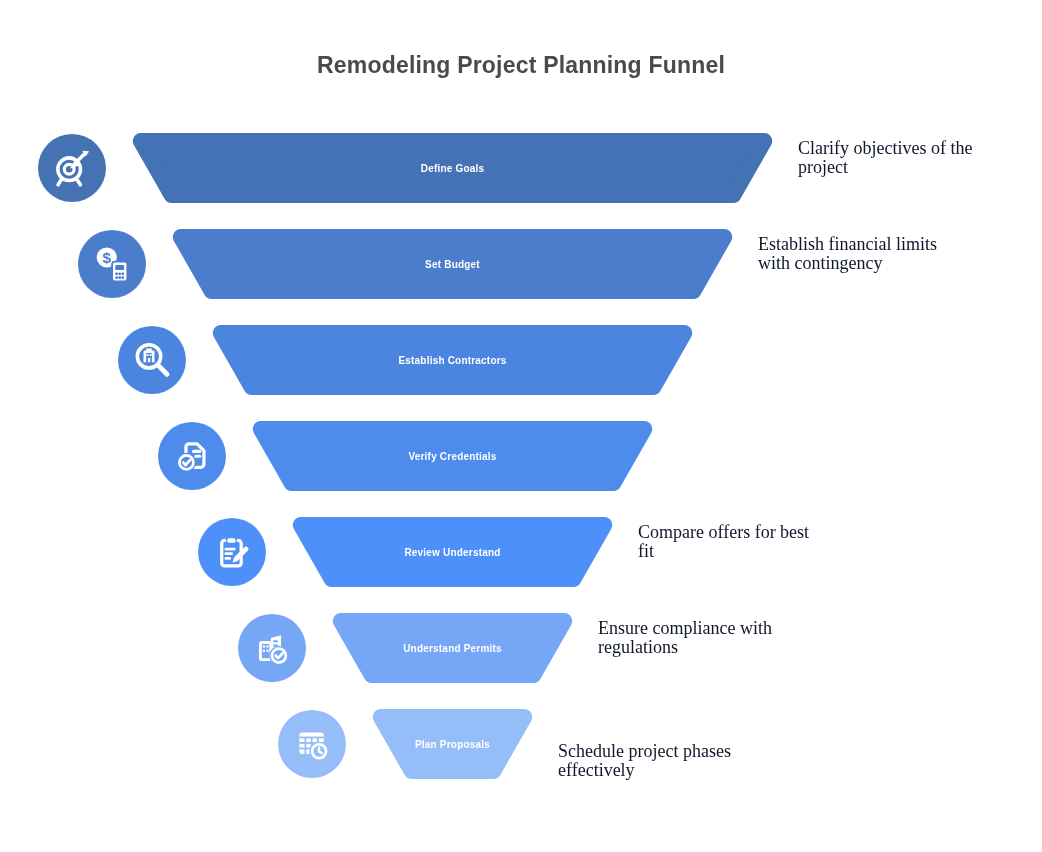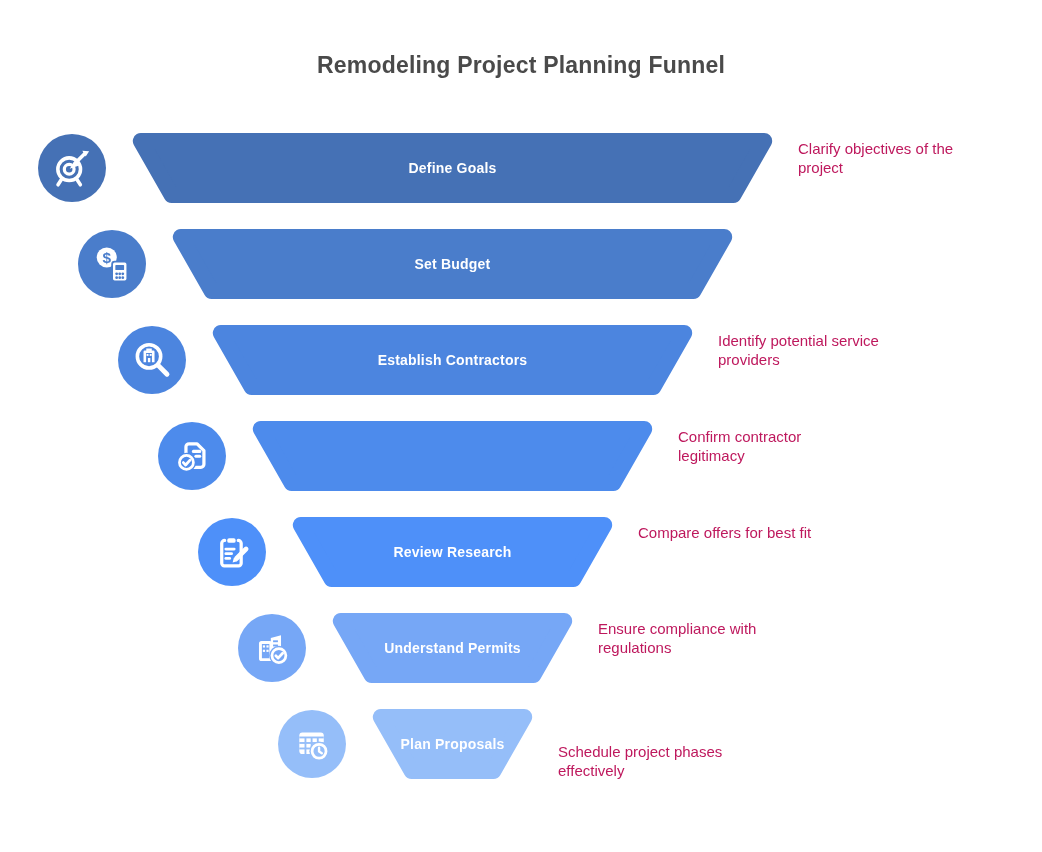--- a/index.html
+++ b/index.html
@@ -8,24 +8,24 @@
     font-family:"Liberation Sans",sans-serif;
     padding-left:34px;
   }
   .page-title{
     position:absolute;left:0;top:52px;width:1042px;text-align:center;
     font-size:23px;font-weight:700;color:#4a4a4a;letter-spacing:.2px;
   }
   .trap{position:absolute;display:block;}
   .stage-label{
     position:absolute;height:70px;display:flex;align-items:center;justify-content:center;
-    color:#ffffff;font-size:14px;font-weight:700;pointer-events:none;letter-spacing:.2px;
+    color:#ffffff;font-size:10px;font-weight:700;pointer-events:none;letter-spacing:.2px;
   }
   .stage-desc{
-    position:absolute;width:180px;font-size:15px;line-height:19px;color:#be185d;
+    position:absolute;width:180px;font-size:18px;line-height:19px;color:#0f172a;font-family:Liberation Serif, serif;
   }
   .badge{position:absolute;display:block;}
 </style>
 </head>
 <body>
 
 <div id="canvas">
 
   <div class="page-title">Remodeling Project Planning Funnel</div>
 
@@ -61,73 +61,73 @@
         <circle cx="14.9" cy="20.5" r="0.85"></circle>
           <circle cx="16.8" cy="20.5" r="0.85"></circle>
           <circle cx="18.7" cy="20.5" r="0.85"></circle>
       </g>
     </g>
   </svg>
   <svg class="trap" style="left:167px;top:229px" width="571" height="70">
     <polygon points="13.8,8 557.2,8 526.4,62 44.6,62" stroke-width="16" stroke-linejoin="round" fill="#4A7DCB" stroke="#4A7DCB"></polygon>
   </svg>
   <div class="stage-label" style="left:167px;top:229px;width:571px">Set Budget</div>
+  <div class="stage-desc" style="left:758px;top:235px">Establish financial limits with contingency</div>
 
   <svg class="badge" style="left:118px;top:326px" width="68" height="68" viewBox="0 0 68 68">
     <circle cx="34" cy="34" r="34" fill="#4C85DF"></circle>
     <g transform="translate(14.5,14.5) scale(1.62)">
       <circle cx="10.2" cy="9.8" r="7.2" fill="none" stroke="#fff" stroke-width="2.2"></circle>
       <path d="M15.7,15.2 L21.3,20.8" fill="none" stroke="#fff" stroke-width="3" stroke-linecap="round"></path>
       <path d="M7.6,13.4 V6.9 H12.8 V13.4" fill="none" stroke="#fff" stroke-width="1.6" stroke-linejoin="round"></path>
       <path d="M9.2,6.9 V5.6 H11.2 V6.9" fill="none" stroke="#fff" stroke-width="1.4"></path>
       <g fill="#fff">
         <rect x="8.7" y="8.3" width="1.2" height="1.2"></rect>
         <rect x="10.6" y="8.3" width="1.2" height="1.2"></rect>
         <rect x="9.5" y="10.8" width="1.5" height="2.6"></rect>
       </g>
     </g>
   </svg>
   <svg class="trap" style="left:207px;top:325px" width="491" height="70">
     <polygon points="13.8,8 477.2,8 446.4,62 44.6,62" stroke-width="16" stroke-linejoin="round" fill="#4C85DF" stroke="#4C85DF"></polygon>
   </svg>
   <div class="stage-label" style="left:207px;top:325px;width:491px">Establish Contractors</div>
-  <div class="stage-desc" style="left:718px;top:331px">Identify potential service providers</div>
 
   <svg class="badge" style="left:158px;top:422px" width="68" height="68" viewBox="0 0 68 68">
     <circle cx="34" cy="34" r="34" fill="#4D8BEC"></circle>
     <g transform="translate(14.5,14.5) scale(1.62)" fill="none" stroke="#fff" stroke-linecap="round" stroke-linejoin="round">
       <path d="M8.3,11.5 V6.4 a1.9,1.9 0 0 1 1.9,-1.9 h5 l4.2,4.2 v8.4 a1.9,1.9 0 0 1 -1.9,1.9 h-4.6" stroke-width="2"></path>
       <path d="M12.9,9.2 h3.9" stroke-width="1.9"></path>
       <path d="M14.4,12.2 h2.4" stroke-width="1.9"></path>
       <circle cx="8.6" cy="16" r="6" stroke="none" fill="#4D8BEC"></circle>
       <circle cx="8.6" cy="16" r="4.3" stroke="#fff" stroke-width="1.7" fill="#4D8BEC"></circle>
       <path d="M6.7,16.1 l1.4,1.5 l2.7,-3" stroke-width="1.7"></path>
     </g>
   </svg>
   <svg class="trap" style="left:247px;top:421px" width="411" height="70">
     <polygon points="13.8,8 397.2,8 366.4,62 44.6,62" stroke-width="16" stroke-linejoin="round" fill="#4D8BEC" stroke="#4D8BEC"></polygon>
   </svg>
-  <div class="stage-desc" style="left:678px;top:427px">Confirm contractor legitimacy</div>
+  <div class="stage-label" style="left:247px;top:421px;width:411px">Verify Credentials</div>
 
   <svg class="badge" style="left:198px;top:518px" width="68" height="68" viewBox="0 0 68 68">
     <circle cx="34" cy="34" r="34" fill="#4E90F9"></circle>
     <g transform="translate(14.5,14.5) scale(1.62)" fill="none" stroke="#fff" stroke-linecap="round" stroke-linejoin="round">
       <path d="M15.9,4.9 a1.8,1.8 0 0 1 1.8,1.8 V19 a1.6,1.6 0 0 1 -1.6,1.6 H7.3 a1.6,1.6 0 0 1 -1.6,-1.6 V6.7 a1.8,1.8 0 0 1 1.8,-1.8" stroke-width="2"></path>
       <rect x="9.1" y="3.6" width="5.2" height="2.8" rx="1.2" fill="#fff" stroke="none"></rect>
       <path d="M8.2,10.2 h5.2" stroke-width="1.7"></path>
       <path d="M8.2,13.1 h3.6" stroke-width="1.7"></path>
       <path d="M8.2,16 h2.4" stroke-width="1.7"></path>
       <path d="M14.8,16.1 L20.7,10.2" stroke-width="3"></path>
       <polygon points="12.4,18.5 15.3,17.7 13.2,15.6" fill="#fff" stroke="none"></polygon>
     </g>
   </svg>
   <svg class="trap" style="left:287px;top:517px" width="331" height="70">
     <polygon points="13.8,8 317.2,8 286.4,62 44.6,62" stroke-width="16" stroke-linejoin="round" fill="#4E90F9" stroke="#4E90F9"></polygon>
   </svg>
-  <div class="stage-label" style="left:287px;top:517px;width:331px">Review Research</div>
+  <div class="stage-label" style="left:287px;top:517px;width:331px">Review Understand</div>
   <div class="stage-desc" style="left:638px;top:523px">Compare offers for best fit</div>
 
   <svg class="badge" style="left:238px;top:614px" width="68" height="68" viewBox="0 0 68 68">
     <circle cx="34" cy="34" r="34" fill="#76A7F6"></circle>
     <g transform="translate(14.5,14.5) scale(1.62)">
       <rect x="4.9" y="8.6" width="6.4" height="10.6" rx="0.7" fill="none" stroke="#fff" stroke-width="1.8"></rect>
       <g fill="#fff">
         <rect x="6.4" y="10.4" width="1.35" height="1.35"></rect>
         <rect x="8.6" y="10.4" width="1.35" height="1.35"></rect>
         <rect x="6.4" y="13.1" width="1.35" height="1.35"></rect>

